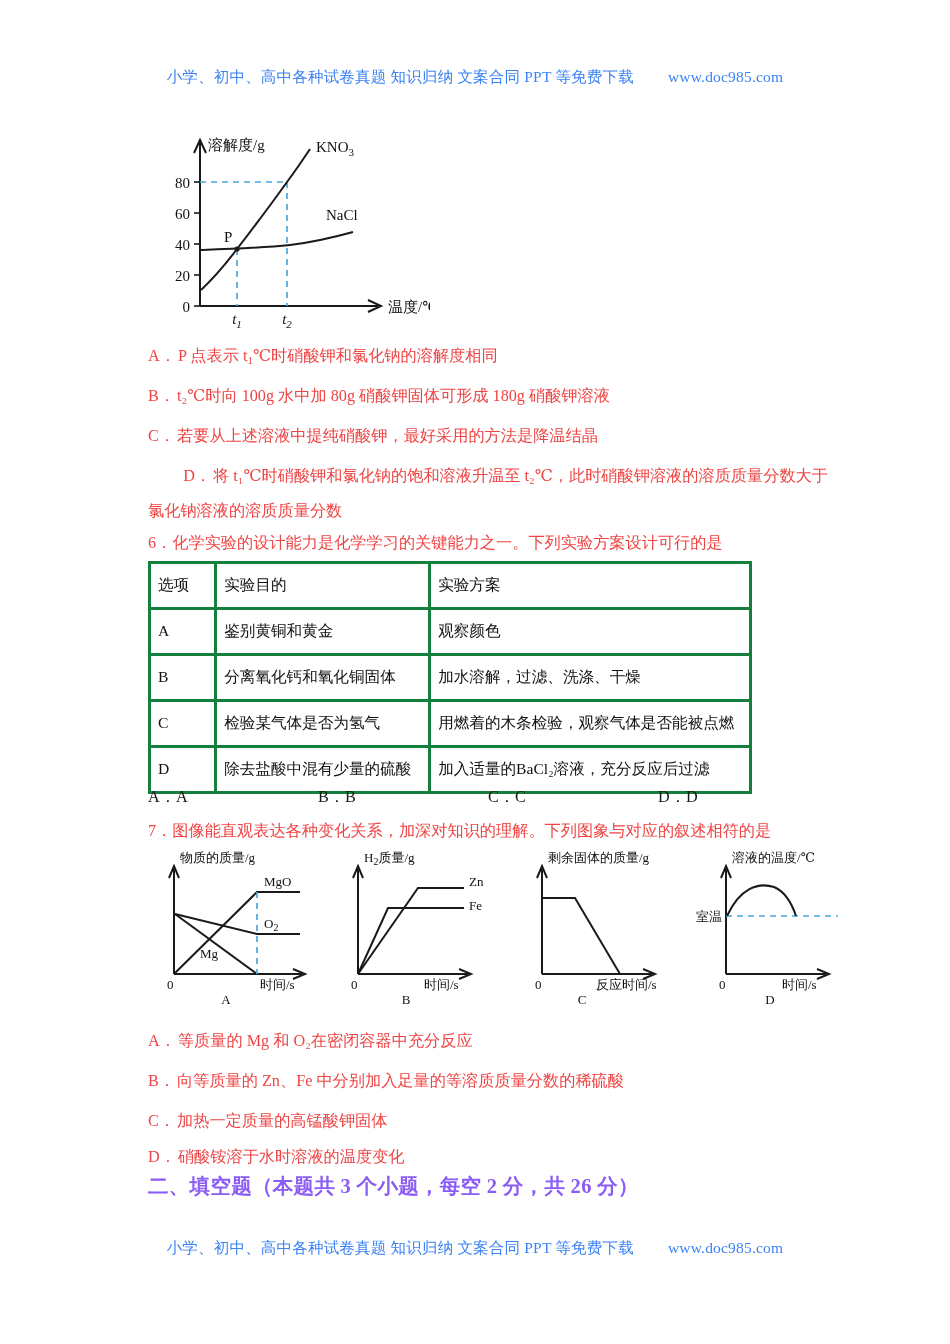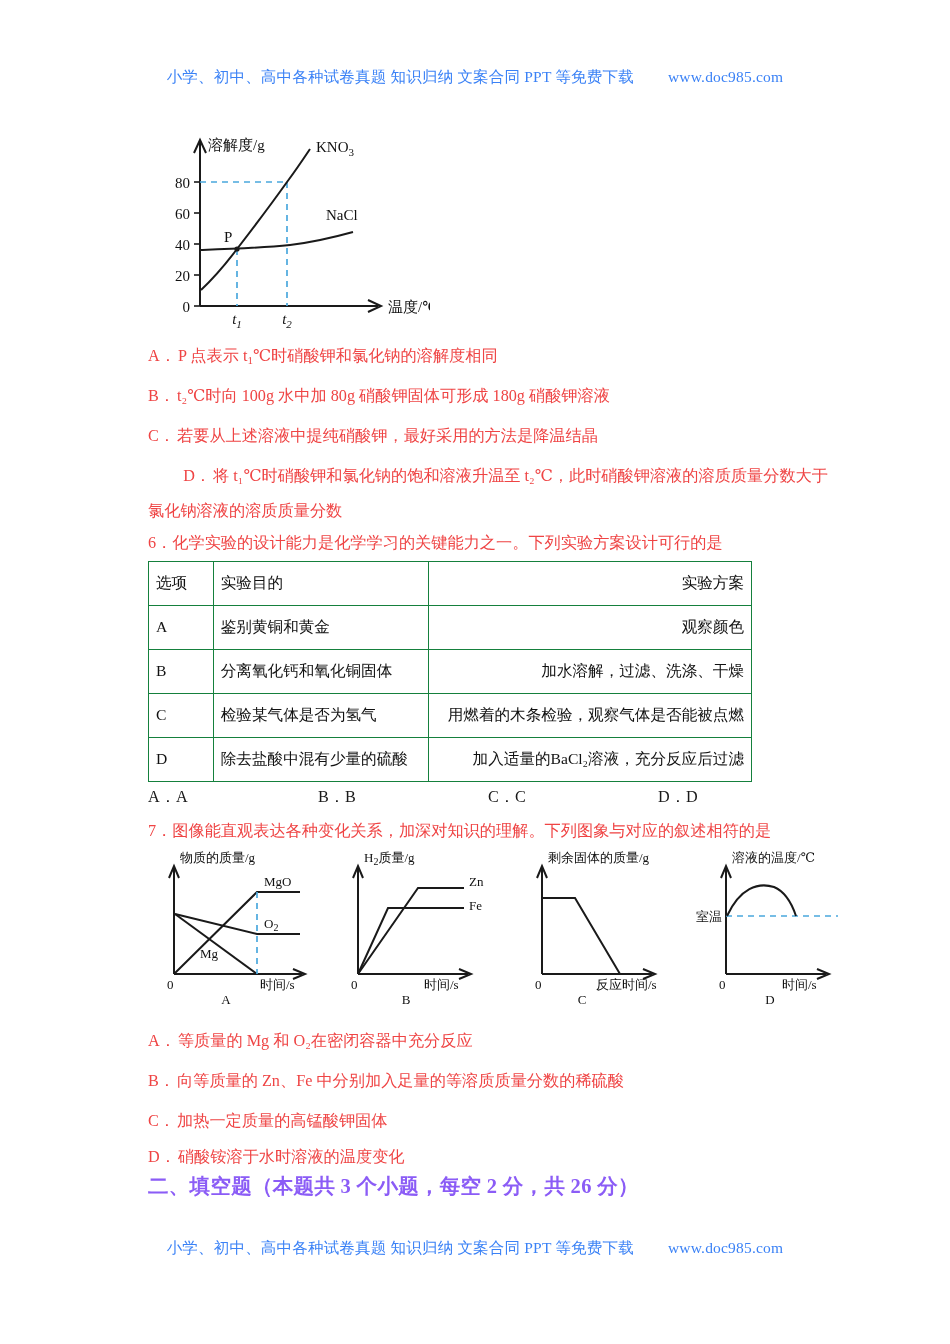--- a/index.html
+++ b/index.html
@@ -63,29 +63,29 @@
   #exp-table {
     position: absolute;
     left: 148px;
     top: 561px;
     width: 604px;
     border-collapse: collapse;
     font-size: 15.6px;
     color: #111;
   }
   #exp-table td {
-    border: 1px solid #15803d;
+    border: 3px solid #15803d;
     padding: 8px 7px 9px 7px;
     vertical-align: middle;
     line-height: 20px;
     height: 26px;
   }
   #exp-table td.c-opt { width: 52px; }
   #exp-table td.c-purpose { width: 212px; }
-  #exp-table td.c-plan { width: 326px; text-align: right; }
+  #exp-table td.c-plan { width: 326px; }
 
   
   .ans-row {
     position: absolute;
     left: 148px;
     top: 786px;
     width: 680px;
     font-size: 16.2px;
     color: #1a1a1a;
   }

